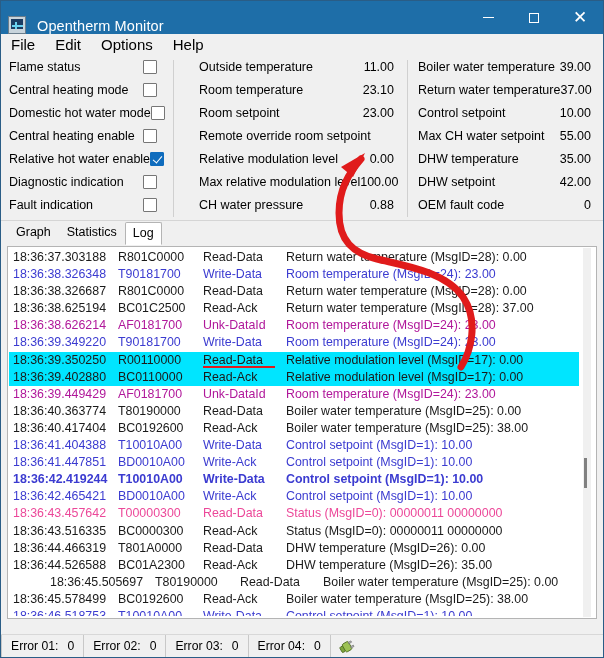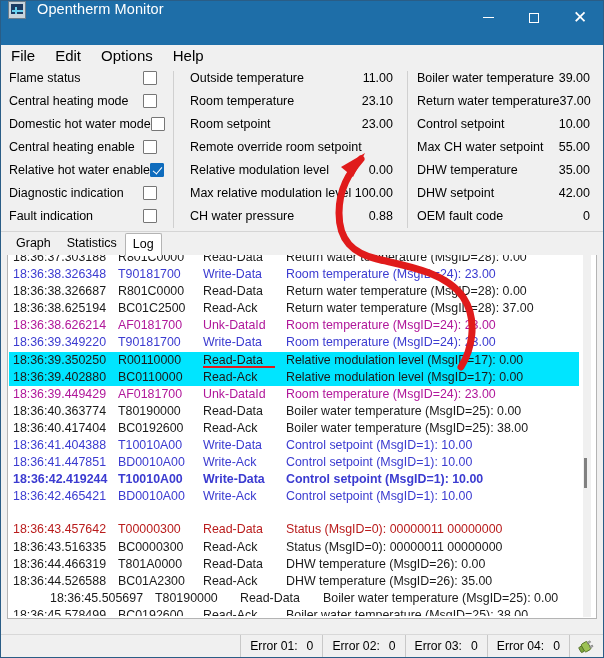--- a/index.html
+++ b/index.html
@@ -12,24 +12,24 @@
   #app {
     position: relative;
     width: 604px; height: 658px;
     background: #f0f0f0;
     border: 1px solid #2a5d86;
     overflow: hidden;
   }
 
   
   #titlebar {
-    height: 44px;
+    height: 33px;
     background: #1e6ea8;
     display: flex;
-    align-items: flex-start;
+    align-items: flex-end;
     position: relative;
   }
   #app-icon {
     width: 18px; height: 18px;
     margin-left: 7px;
     background: #c8d4dc;
     border: 1px solid #6a7d8c;
     position: relative;
     overflow: hidden;
     flex: none;
@@ -98,21 +98,21 @@
     background: #d5d5d5;
   }
   .col { position: relative; }
   .col-sep {
     position: absolute;
     top: 4px; bottom: 4px;
     width: 1px;
     background: #d0d0d0;
   }
   #col-flags { width: 172px; padding-left: 8px; }
-  #col-mid   { width: 234px; padding-left: 17px; }
+  #col-mid   { width: 234px; padding-left: 26px; }
   #col-right { width: 197px; padding-left: 11px; }
 
   .srow {
     height: 23px;
     display: flex;
     font-size: 12.5px;
     color: #000;
   }
   .srow .lab { flex: 1 1 auto; white-space: nowrap; }
   .srow .val { flex: none; padding-right: 13px; font-variant-numeric: tabular-nums; }
@@ -222,21 +222,20 @@
   }
 
   
   #statusbar {
     position: absolute;
     left: 0; right: 0; bottom: 0;
     height: 23px;
     background: #f0f0f0;
     border-top: 1px solid #d8d8d8;
     display: flex;
-    justify-content: flex-end;
     align-items: stretch;
     margin-top: 33px;
   }
   .sb-cell {
     display: flex; align-items: center; justify-content: center;
     font-size: 12.2px;
     color: #000;
     border-left: 1px solid #c8c8c8;
     padding: 0 9px;
     min-width: 70px;
@@ -398,21 +397,21 @@
         <div class="logrow" style="color: rgb(59, 59, 208);"><span class="c-time">18:36:39.349220</span><span class="c-frame">T90181700</span><span class="c-type">Write-Data</span><span class="c-msg">Room temperature (MsgID=24): 23.00</span></div>
         <div class="logrow sel" style="color: rgb(26, 26, 26);"><span class="c-time">18:36:39.350250</span><span class="c-frame">R00110000</span><span class="c-type underline-red">Read-Data</span><span class="c-msg">Relative modulation level (MsgID=17): 0.00</span></div>
         <div class="logrow sel" style="color: rgb(26, 26, 26);"><span class="c-time">18:36:39.402880</span><span class="c-frame">BC0110000</span><span class="c-type">Read-Ack</span><span class="c-msg">Relative modulation level (MsgID=17): 0.00</span></div>
         <div class="logrow" style="color: rgb(176, 23, 154);"><span class="c-time">18:36:39.449429</span><span class="c-frame">AF0181700</span><span class="c-type">Unk-DataId</span><span class="c-msg">Room temperature (MsgID=24): 23.00</span></div>
         <div class="logrow" style="color: rgb(26, 26, 26);"><span class="c-time">18:36:40.363774</span><span class="c-frame">T80190000</span><span class="c-type">Read-Data</span><span class="c-msg">Boiler water temperature (MsgID=25): 0.00</span></div>
         <div class="logrow" style="color: rgb(26, 26, 26);"><span class="c-time">18:36:40.417404</span><span class="c-frame">BC0192600</span><span class="c-type">Read-Ack</span><span class="c-msg">Boiler water temperature (MsgID=25): 38.00</span></div>
         <div class="logrow" style="color: rgb(59, 59, 208);"><span class="c-time">18:36:41.404388</span><span class="c-frame">T10010A00</span><span class="c-type">Write-Data</span><span class="c-msg">Control setpoint (MsgID=1): 10.00</span></div>
         <div class="logrow" style="color: rgb(59, 59, 208);"><span class="c-time">18:36:41.447851</span><span class="c-frame">BD0010A00</span><span class="c-type">Write-Ack</span><span class="c-msg">Control setpoint (MsgID=1): 10.00</span></div>
         <div class="logrow" style="color: rgb(59, 59, 208); font-weight: bold;"><span class="c-time">18:36:42.419244</span><span class="c-frame">T10010A00</span><span class="c-type">Write-Data</span><span class="c-msg">Control setpoint (MsgID=1): 10.00</span></div>
         <div class="logrow" style="color: rgb(59, 59, 208);"><span class="c-time">18:36:42.465421</span><span class="c-frame">BD0010A00</span><span class="c-type">Write-Ack</span><span class="c-msg">Control setpoint (MsgID=1): 10.00</span></div>
-        <div class="logrow" style="color: #b91c1c; margin-top: 16px;"><span class="c-time">18:36:43.457642</span><span class="c-frame">T00000300</span><span class="c-type">Read-Data</span><span class="c-msg">Status (MsgID=0): 00000011 00000000</span></div>
+        <div class="logrow" style="color: #ec4899;"><span class="c-time">18:36:43.457642</span><span class="c-frame">T00000300</span><span class="c-type">Read-Data</span><span class="c-msg">Status (MsgID=0): 00000011 00000000</span></div>
         <div class="logrow" style="color: rgb(26, 26, 26);"><span class="c-time">18:36:43.516335</span><span class="c-frame">BC0000300</span><span class="c-type">Read-Ack</span><span class="c-msg">Status (MsgID=0): 00000011 00000000</span></div>
         <div class="logrow" style="color: rgb(26, 26, 26);"><span class="c-time">18:36:44.466319</span><span class="c-frame">T801A0000</span><span class="c-type">Read-Data</span><span class="c-msg">DHW temperature (MsgID=26): 0.00</span></div>
         <div class="logrow" style="color: rgb(26, 26, 26);"><span class="c-time">18:36:44.526588</span><span class="c-frame">BC01A2300</span><span class="c-type">Read-Ack</span><span class="c-msg">DHW temperature (MsgID=26): 35.00</span></div>
         <div class="logrow" style="color: rgb(26, 26, 26); margin-left: 37px;"><span class="c-time">18:36:45.505697</span><span class="c-frame">T80190000</span><span class="c-type">Read-Data</span><span class="c-msg">Boiler water temperature (MsgID=25): 0.00</span></div>
         <div class="logrow" style="color: rgb(26, 26, 26);"><span class="c-time">18:36:45.578499</span><span class="c-frame">BC0192600</span><span class="c-type">Read-Ack</span><span class="c-msg">Boiler water temperature (MsgID=25): 38.00</span></div>
         <div class="logrow" style="color: rgb(59, 59, 208);"><span class="c-time">18:36:46.518753</span><span class="c-frame">T10010A00</span><span class="c-type">Write-Data</span><span class="c-msg">Control setpoint (MsgID=1): 10.00</span></div>
       </div>
     <div id="list-scroll">
       <div class="track"></div>
       <div class="thumb"></div>

